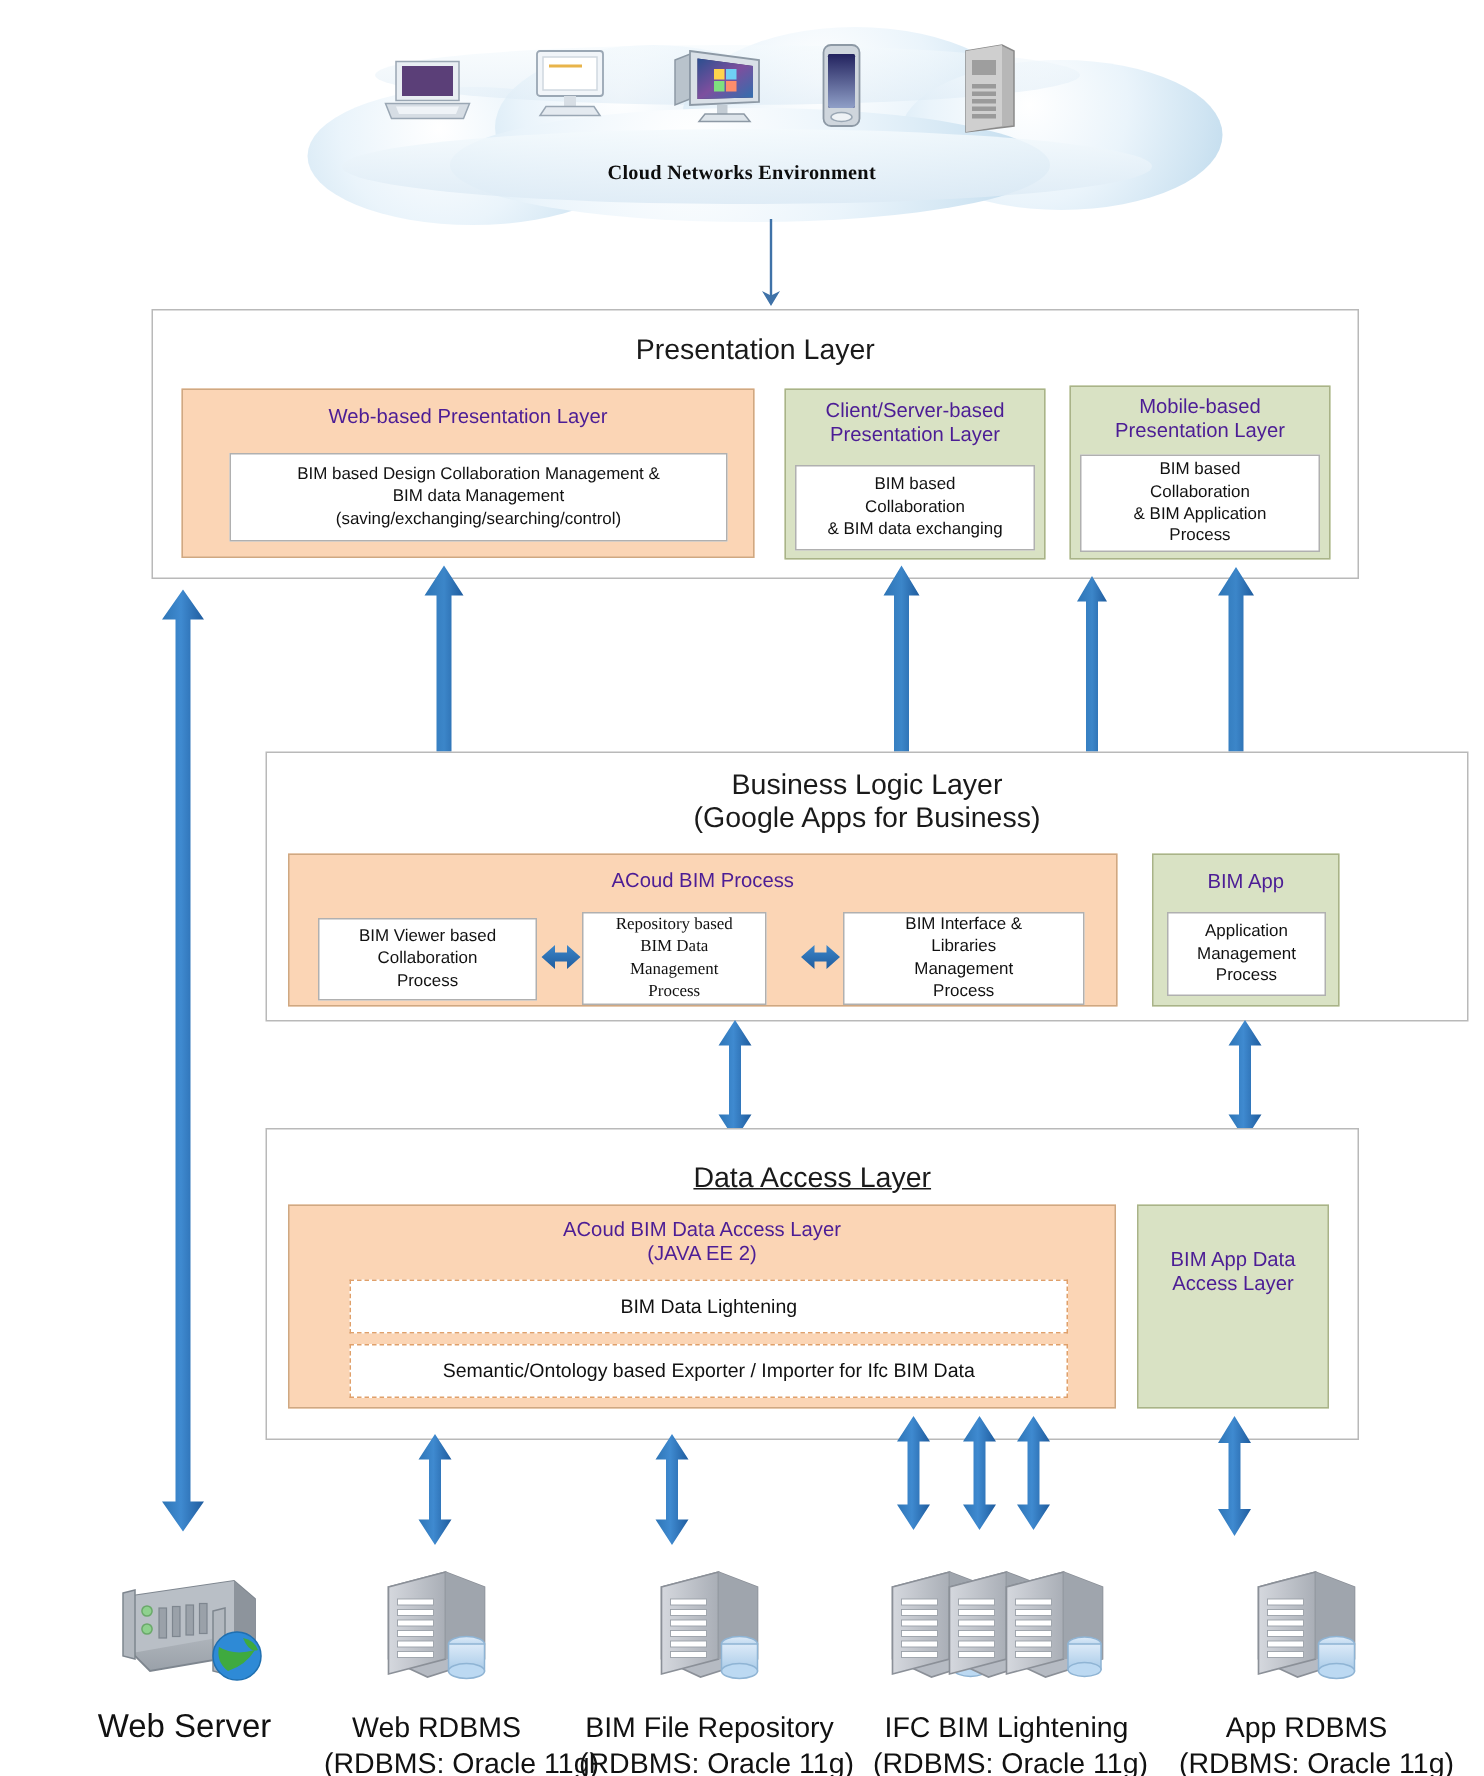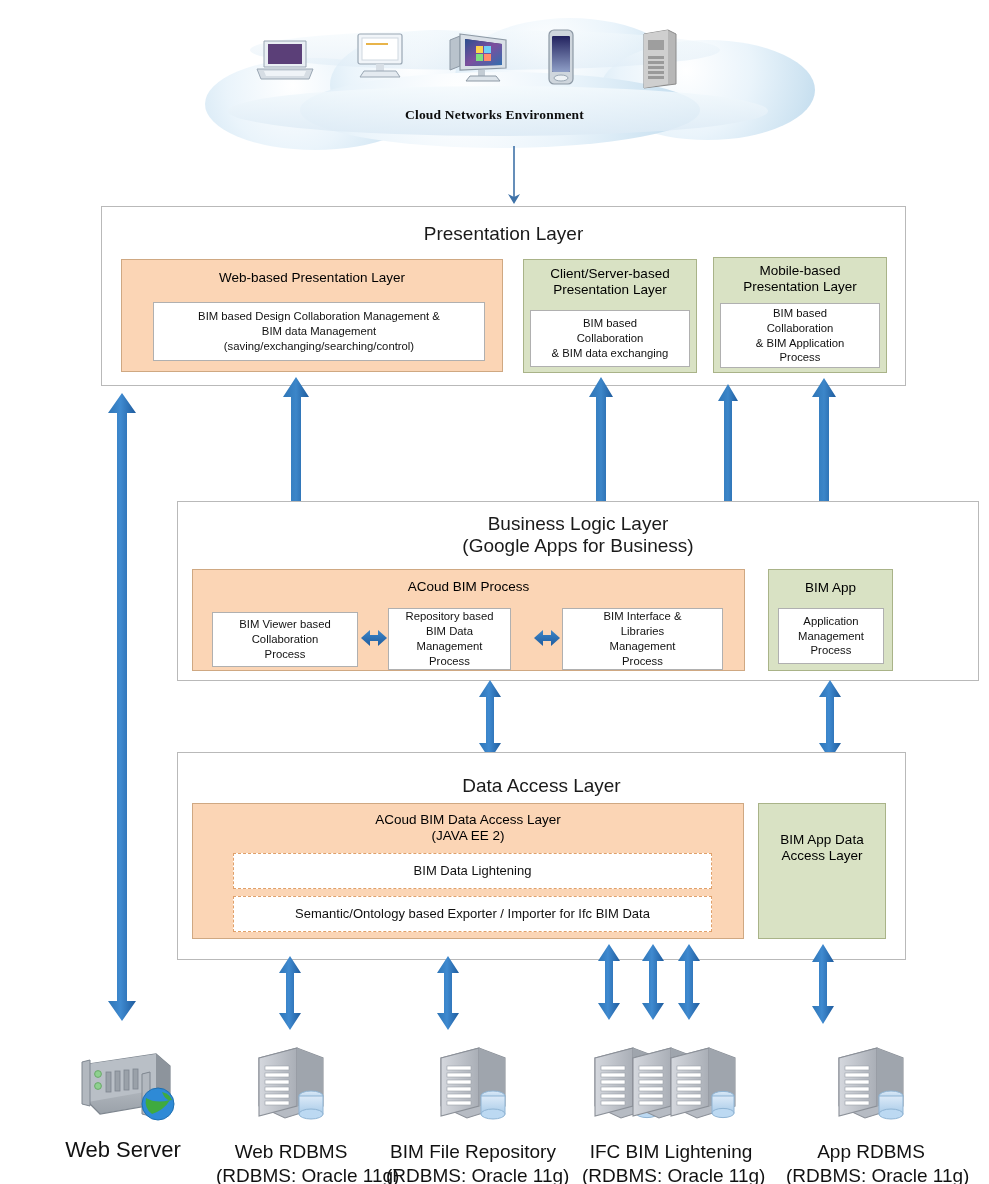--- a/index.html
+++ b/index.html
@@ -16,21 +16,21 @@
      font-family:"Liberation Serif","DejaVu Serif",serif;font-weight:bold;font-size:13.5px;
      color:#0d0d0d;letter-spacing:.2px;}
   
   .dev{position:absolute;}
   
   .panel{position:absolute;border:1px solid #b9b9b9;background:#fff;box-sizing:border-box;}
   .panel-title{position:absolute;left:0;width:100%;text-align:center;font-size:19px;color:#1a1a1a;line-height:1.18;}
   .grp{position:absolute;box-sizing:border-box;}
   .grp.orange{background:#fbd5b5;border:1px solid #cfa882;}
   .grp.green{background:#d9e2c4;border:1px solid #a9b388;}
-  .grp-title{position:absolute;left:0;width:100%;text-align:center;font-size:13.5px;color:#000000;line-height:1.2;}
+  .grp-title{position:absolute;left:0;width:100%;text-align:center;font-size:13.5px;color:#4c1d95;line-height:1.2;}
   .wbox{position:absolute;background:#fff;border:1px solid #b0b0b0;box-sizing:border-box;
         display:flex;align-items:center;justify-content:center;text-align:center;
         font-size:11.3px;line-height:1.32;color:#111;padding:2px 3px;}
   .wbox.dashed{border:1px dashed #e0a06a;}
   
   .ar{position:absolute;}
   .ar svg{display:block;}
   
   .node{position:absolute;text-align:center;}
   .node .cap{font-size:19px;line-height:1.25;color:#111;white-space:nowrap;}
@@ -200,21 +200,21 @@
   <div class="panel-title" style="top:11px;white-space:pre-line;">Business Logic Layer
 (Google Apps for Business)</div>
 </div>
 
 <div class="grp orange" style="left:192px;top:569px;width:553px;height:102px;">
   <div class="grp-title" style="top:9px;">ACoud BIM Process</div>
 </div>
 <div class="wbox" style="left:212px;top:612px;width:146px;height:55px;white-space:pre-line;">BIM Viewer based
 Collaboration
 Process</div>
-<div class="wbox" style="left:388px;top:608px;width:123px;height:62px;white-space:pre-line;">Repository based
+<div class="wbox" style="left:388px;top:608px;width:123px;height:62px;white-space:pre-line;font-family:Liberation Serif, serif;">Repository based
 BIM Data
 Management
 Process</div>
 <div class="wbox" style="left:562px;top:608px;width:161px;height:62px;white-space:pre-line;">BIM Interface &amp;
 Libraries
 Management
 Process</div>
 
 <div class="ar" style="left:359px;top:627px;">
   <svg width="30" height="22" viewBox="0 0 30 22">
@@ -252,21 +252,21 @@
     <path d="M13 1 L24 18 L17 18 L17 64 L24 64 L13 81 L2 64 L9 64 L9 18 L2 18 Z" fill="url(#ag3)"></path>
   </svg>
 </div>
 <div class="ar" style="left:817px;top:679px;">
   <svg width="26" height="82" viewBox="0 0 26 82">
     <path d="M13 1 L24 18 L17 18 L17 64 L24 64 L13 81 L2 64 L9 64 L9 18 L2 18 Z" fill="url(#ag3)"></path>
   </svg>
 </div>
 
 <div class="panel" style="left:177px;top:752px;width:729px;height:208px;">
-  <div class="panel-title" style="top:22px;">Data Access Layer</div>
+  <div class="panel-title" style="top:22px;text-decoration:underline;">Data Access Layer</div>
 </div>
 
 <div class="grp orange" style="left:192px;top:803px;width:552px;height:136px;">
   <div class="grp-title" style="top:8px;white-space:pre-line;">ACoud BIM Data Access Layer
 (JAVA EE 2)</div>
 </div>
 <div class="wbox dashed" style="left:233px;top:853px;width:479px;height:36px;font-size:13px;">BIM Data Lightening</div>
 <div class="wbox dashed" style="left:233px;top:896px;width:479px;height:36px;font-size:13px;">Semantic/Ontology based Exporter / Importer for Ifc BIM Data</div>
 
 <div class="grp green" style="left:758px;top:803px;width:128px;height:136px;">

